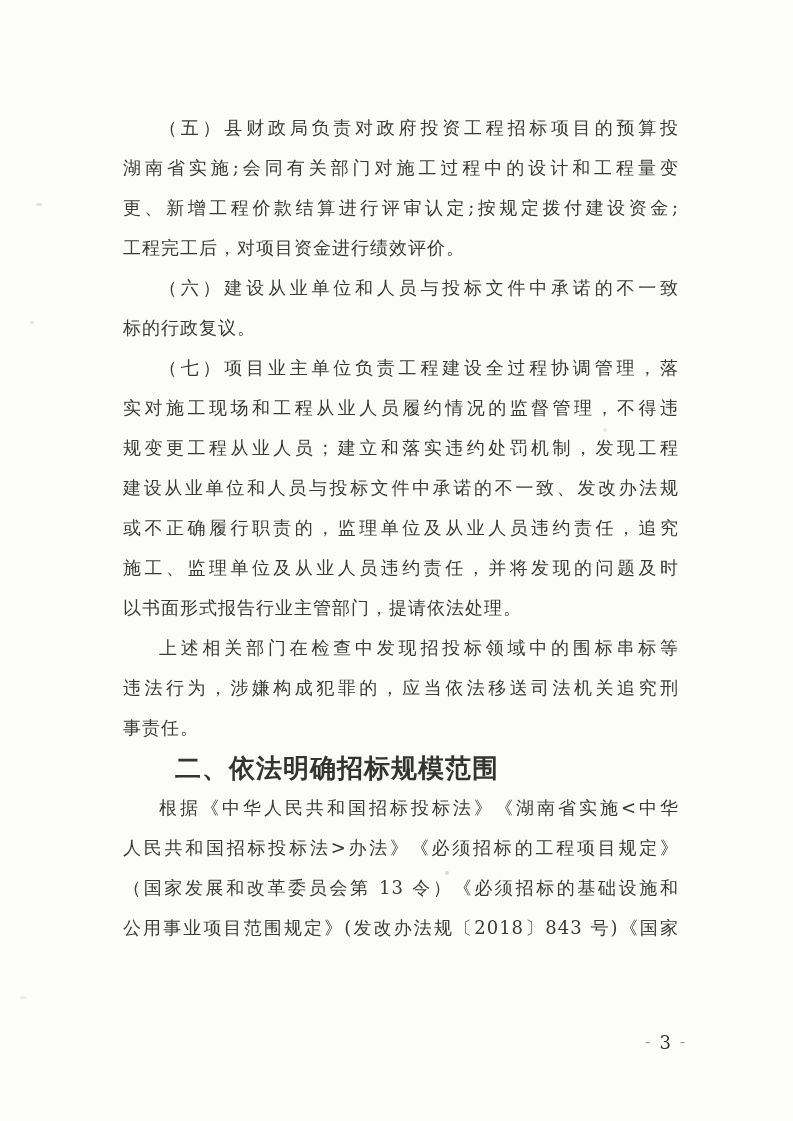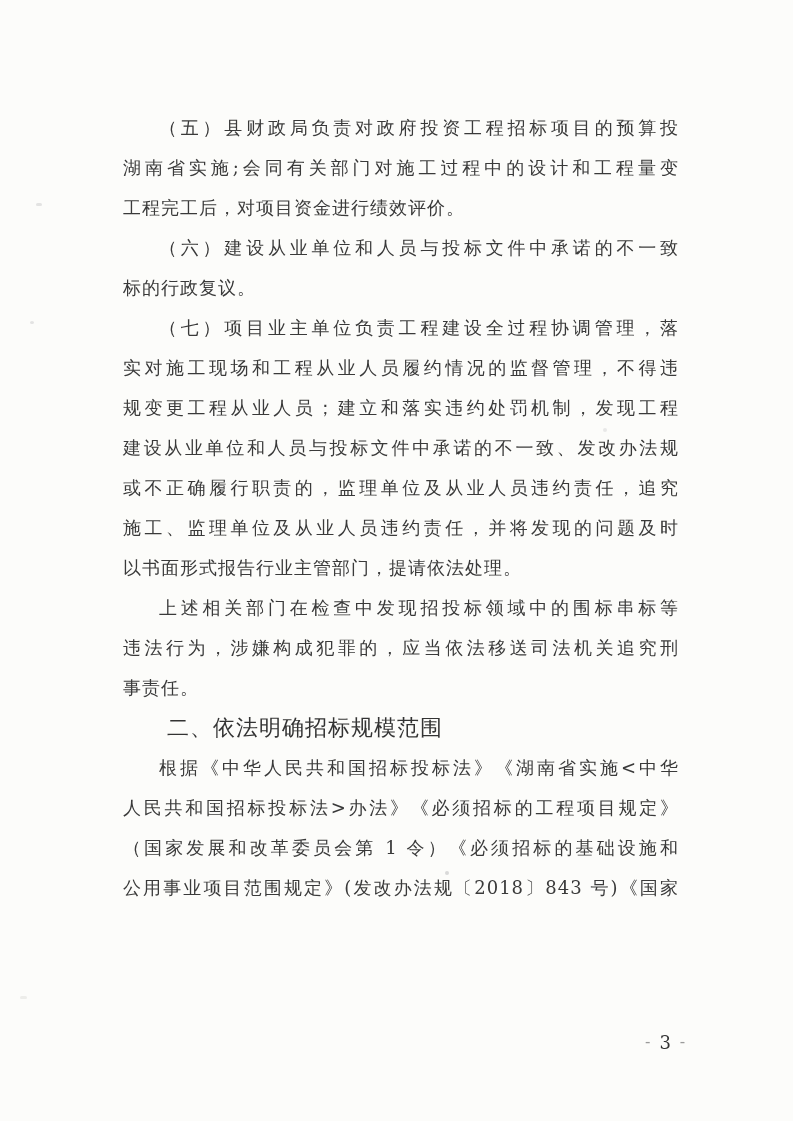--- a/index.html
+++ b/index.html
@@ -38,22 +38,22 @@
   .line.no-stretch{
     text-align:right;
     text-align-last:left;
     white-space:normal;
   }
   .line.indent{
     text-indent:2em;
   }
   .line.heading{
     font-family:"DejaVu Sans","Liberation Sans",sans-serif;
-    font-weight:400;
-    font-size:22px;
+    font-weight:700;
+    font-size:26px;
     color:#333;
     text-align:left;
     text-align-last:left;
   }
   .page-footer{
     position:absolute;
     left:645px;top:1028px;
     height:28px;
     display:flex;
     align-items:center;
@@ -84,37 +84,38 @@
 </style>
 </head>
 <body>
 
 <div class="doc-page">
 
   <div class="doc-body">
 
   <div class="line indent">（五）县财政局负责对政府投资工程招标项目的预算投</div>
       <div class="line">湖南省实施;会同有关部门对施工过程中的设计和工程量变</div>
+      <div class="line">更、新增工程价款结算进行评审认定;按规定拨付建设资金;</div>
       <div class="line no-stretch">工程完工后，对项目资金进行绩效评价。</div>
       <div class="line indent">（六）建设从业单位和人员与投标文件中承诺的不一致</div>
       <div class="line no-stretch">标的行政复议。</div>
       <div class="line indent">（七）项目业主单位负责工程建设全过程协调管理，落</div>
       <div class="line">实对施工现场和工程从业人员履约情况的监督管理，不得违</div>
       <div class="line">规变更工程从业人员；建立和落实违约处罚机制，发现工程</div>
       <div class="line">建设从业单位和人员与投标文件中承诺的不一致、发改办法规</div>
       <div class="line">或不正确履行职责的，监理单位及从业人员违约责任，追究</div>
       <div class="line">施工、监理单位及从业人员违约责任，并将发现的问题及时</div>
       <div class="line no-stretch">以书面形式报告行业主管部门，提请依法处理。</div>
       <div class="line indent">上述相关部门在检查中发现招投标领域中的围标串标等</div>
       <div class="line">违法行为，涉嫌构成犯罪的，应当依法移送司法机关追究刑</div>
       <div class="line no-stretch">事责任。</div>
       <div class="line indent heading no-stretch">二、依法明确招标规模范围</div>
       <div class="line indent">根据《中华人民共和国招标投标法》《湖南省实施&lt;中华</div>
       <div class="line">人民共和国招标投标法&gt;办法》《必须招标的工程项目规定》</div>
-      <div class="line">（国家发展和改革委员会第 1 令）《必须招标的基础设施和</div>
+      <div class="line">（国家发展和改革委员会第 13 令）《必须招标的基础设施和</div>
       <div class="line">公用事业项目范围规定》(发改办法规〔2018〕843 号)《国家</div>
     </div>
 
   <div class="page-footer">
     <span class="dash">-</span>
     <span class="num">3</span>
     <span class="dash">-</span>
   </div>
 
   <span class="speck s1"></span>

